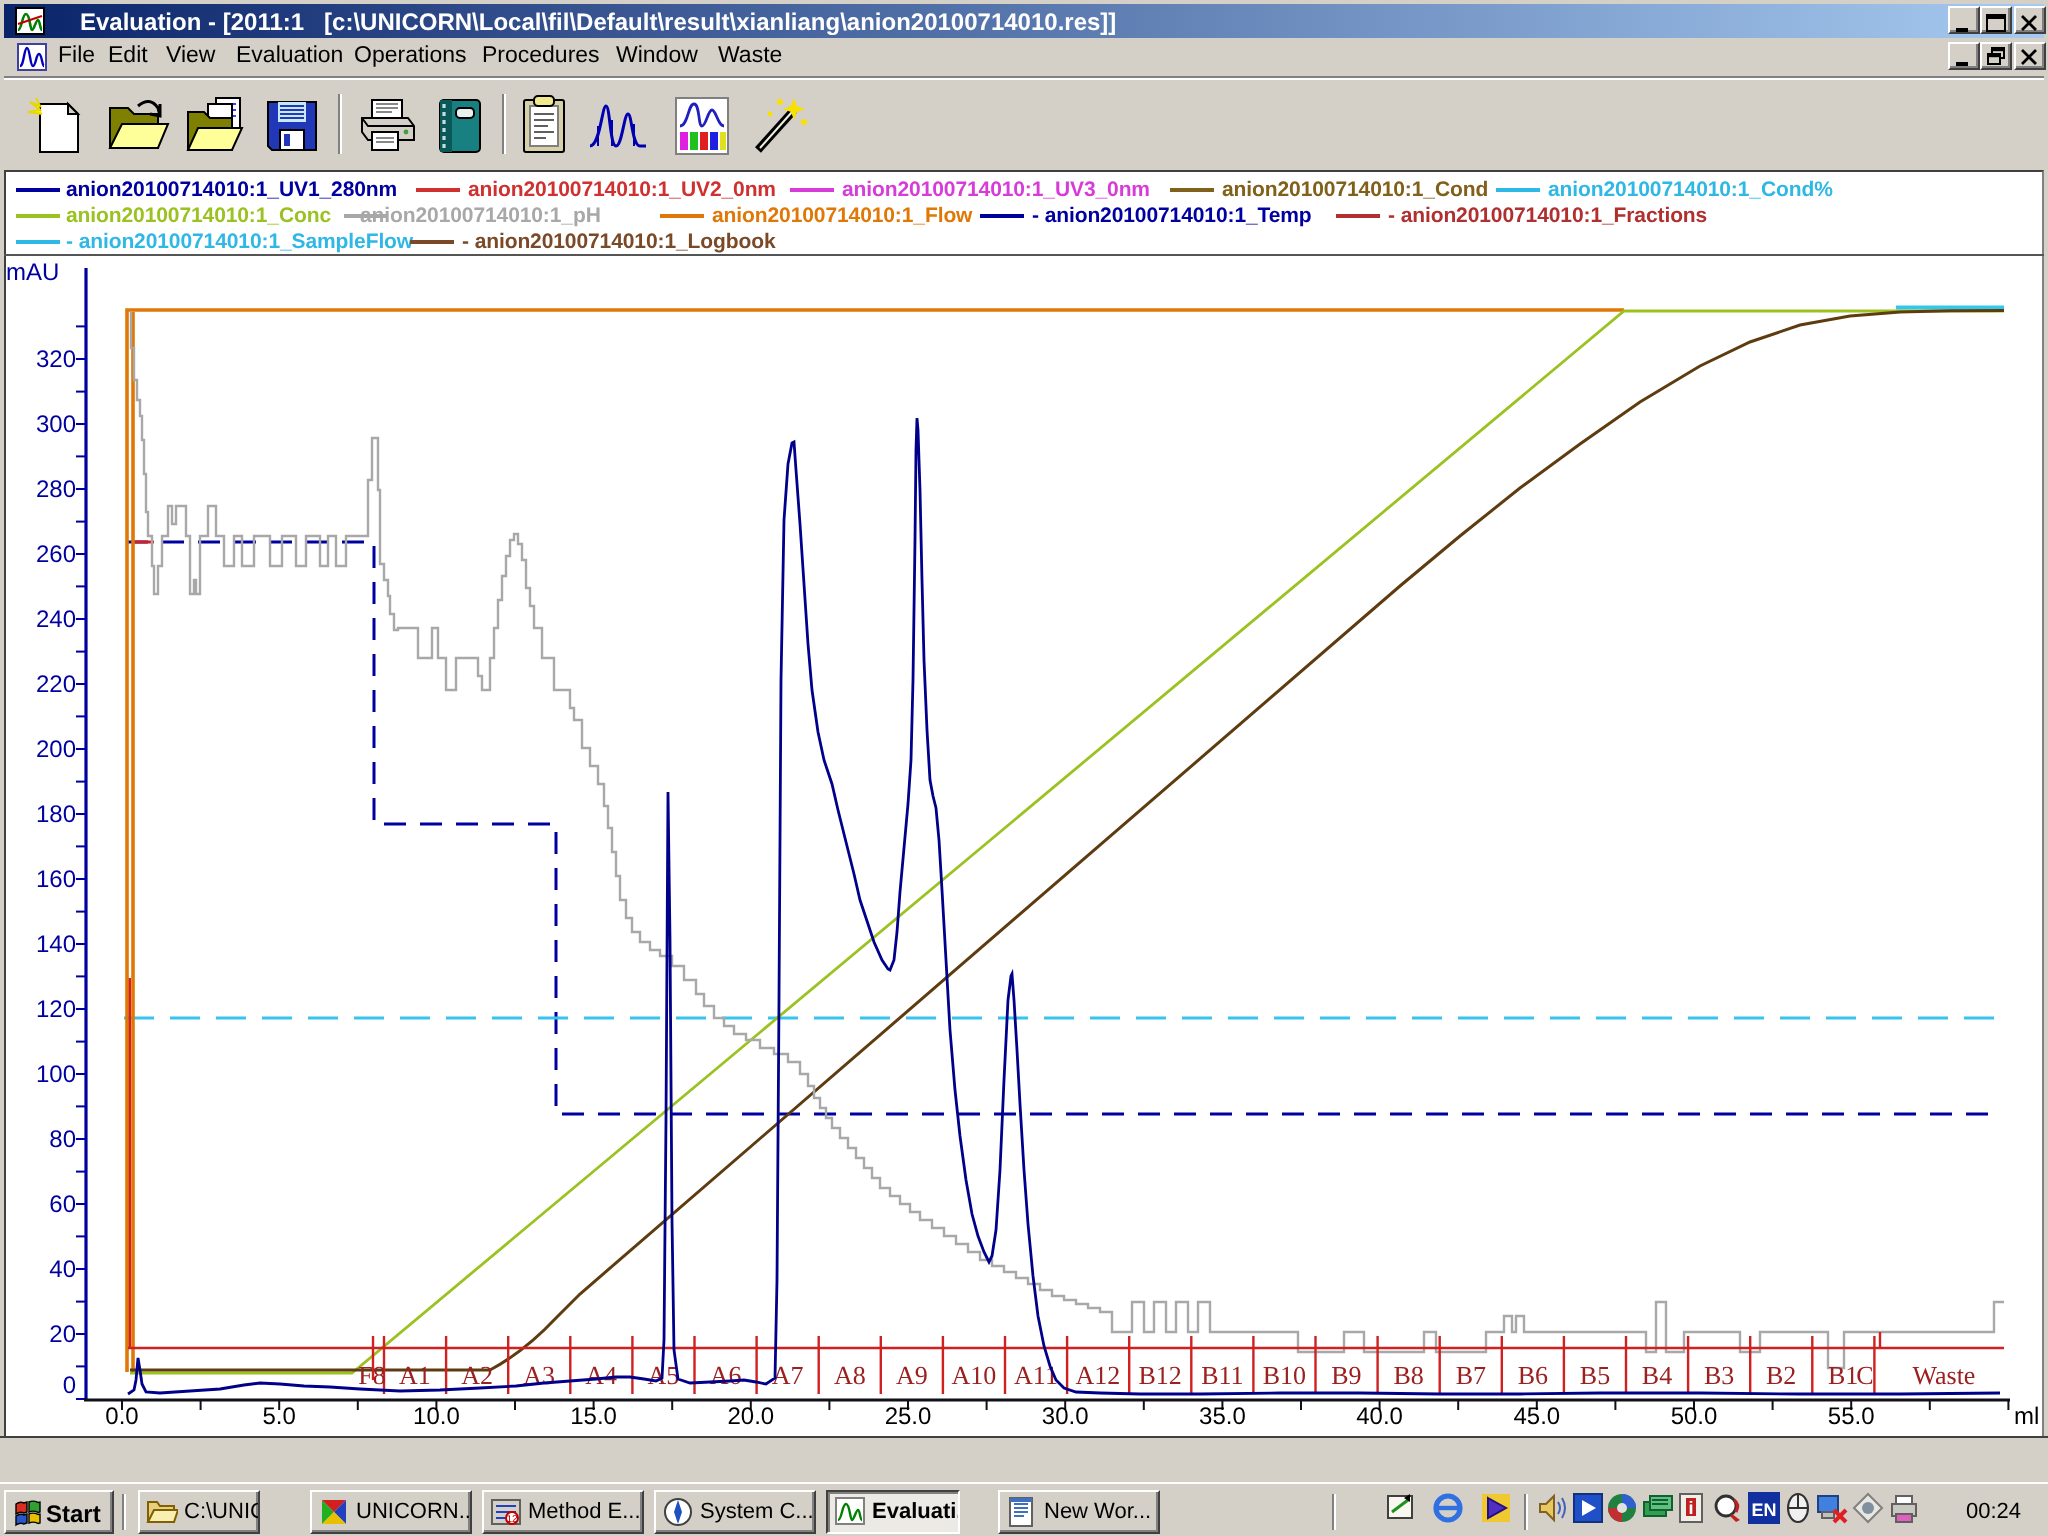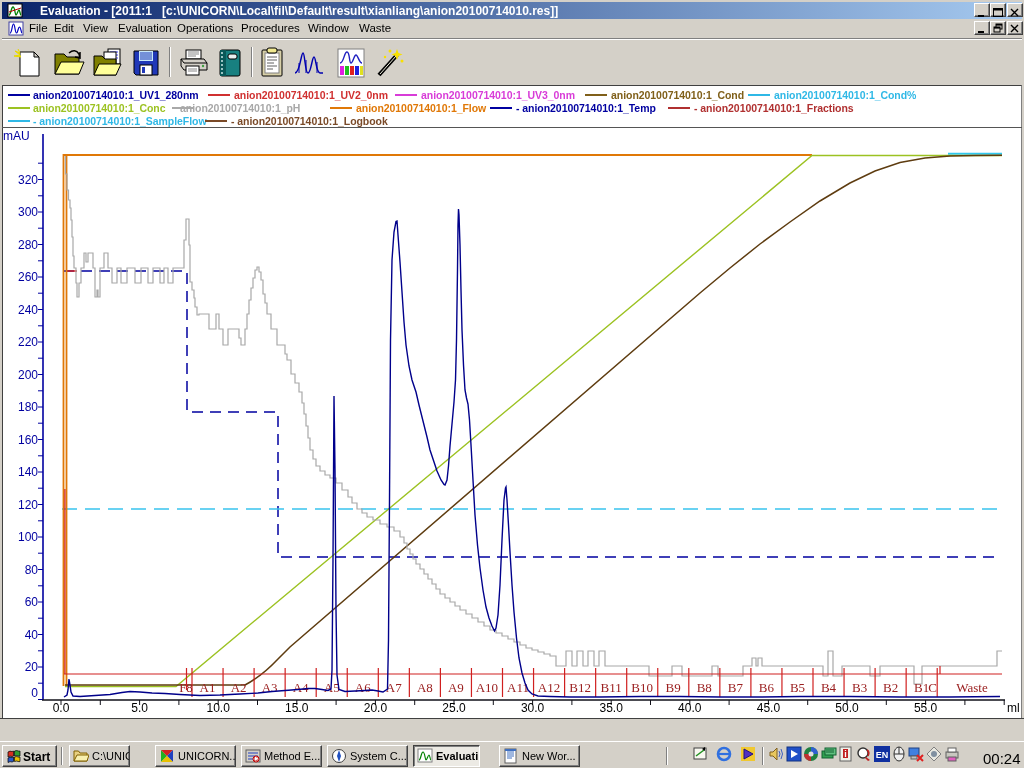--- a/index.html
+++ b/index.html
@@ -486,14 +486,14 @@
   </svg>
   <svg class="abs" style="left:926px;top:4px" width="16" height="16" viewBox="0 0 16 16">
     <path d="M8,1 L15,8 L8,15 L1,8 Z" fill="#E8E8E0" stroke="#808080"></path>
     <circle cx="8" cy="8" r="3" fill="#8090A0"></circle>
   </svg>
   <svg class="abs" style="left:944px;top:4px" width="16" height="16" viewBox="0 0 16 16">
     <rect x="2" y="6" width="12" height="6" fill="#C8C8C0" stroke="#606060"></rect>
     <rect x="4" y="2" width="8" height="4" fill="#fff" stroke="#606060"></rect>
     <rect x="4" y="11" width="8" height="4" fill="#E060C0" stroke="#606060"></rect>
   </svg>
-  <span class="abs" style="left:983px;top:8px;font-size:15px;color:#000">00:24</span>
+  <span class="abs" style="left:983px;top:8px;font-size:11px;color:#000">00:24</span>
 </div>
 
 </body></html>

